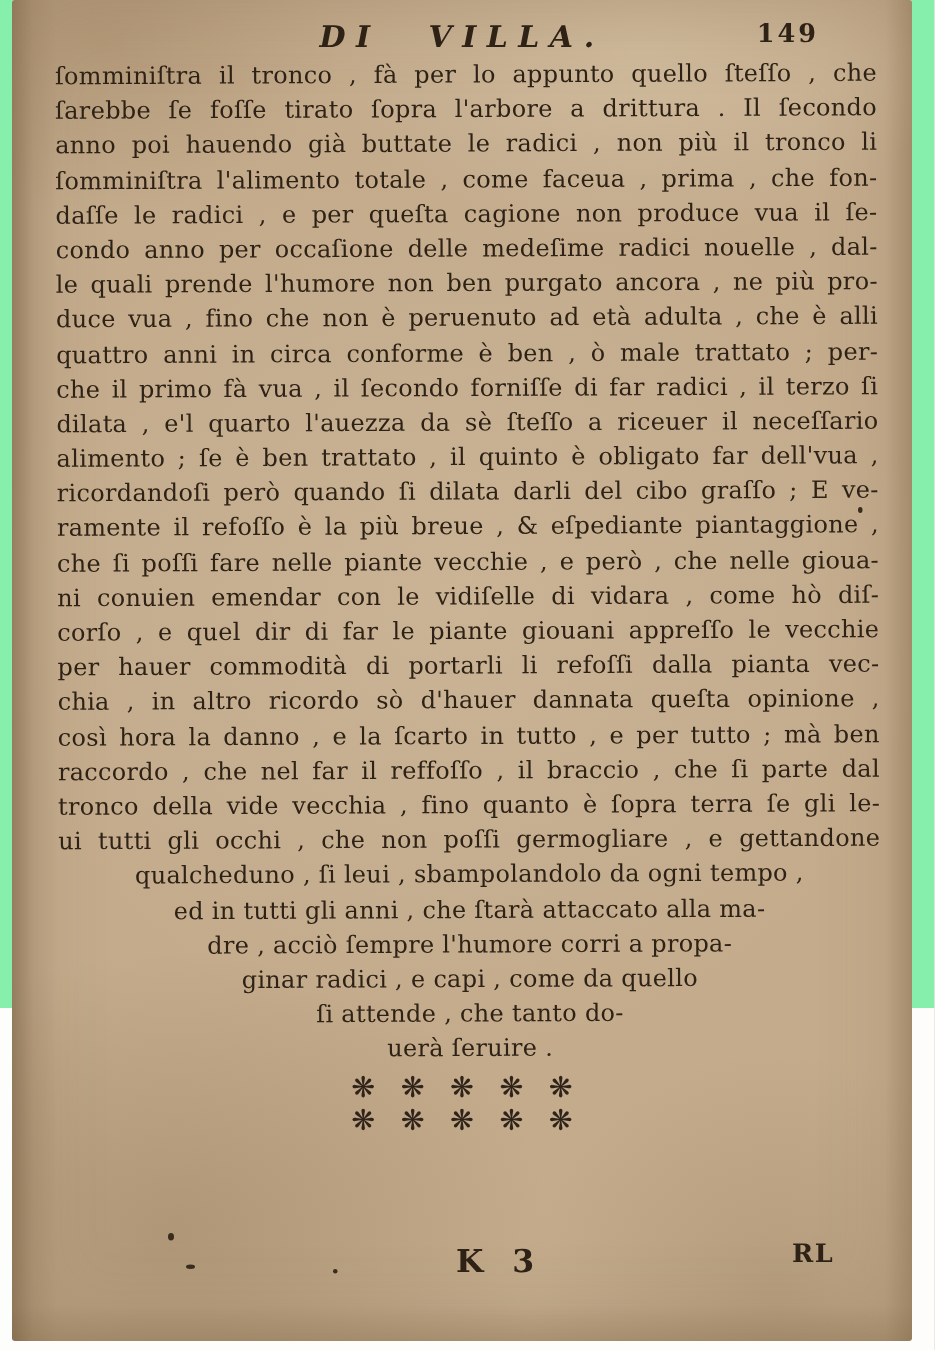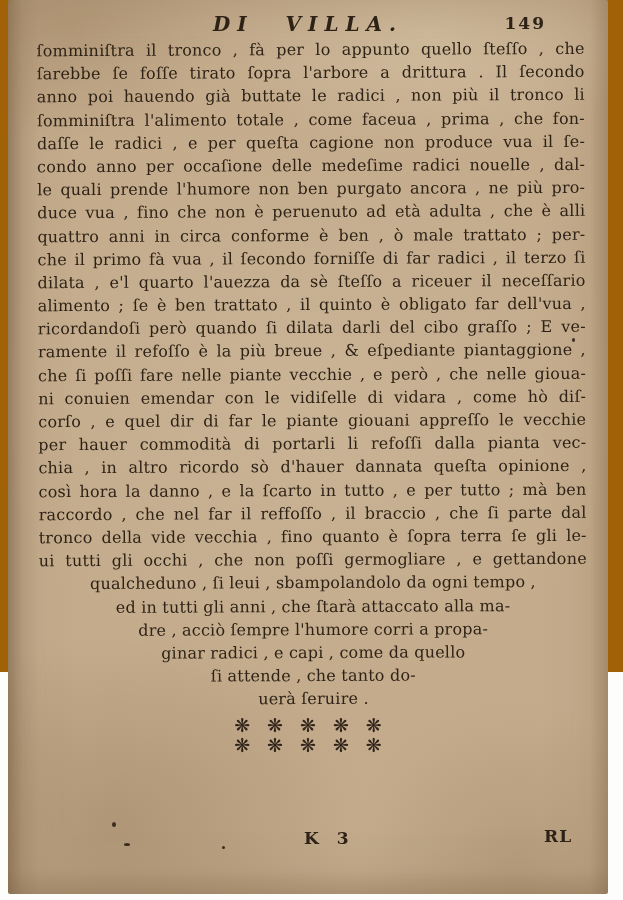--- a/index.html
+++ b/index.html
@@ -5,21 +5,21 @@
   html, body {
     margin: 0; padding: 0;
     width: 623px; height: 900px;
     background: #fdfdfb;
     overflow: hidden;
     font-family: "DejaVu Serif", serif;
   }
   .scan {
     position: relative;
     width: 623px; height: 672px;
-    background: #a16207;
+    background: #86efac;
   }
   .paper {
     position: absolute;
     left: 8px; top: 0;
     width: 600px; height: 894px;
     background:
       radial-gradient(ellipse 60% 30% at 18% 92%, rgba(122, 96, 62, 0.28), rgba(122,96,62,0) 70%),
       radial-gradient(ellipse 40% 25% at 85% 96%, rgba(130,105,70,0.22), rgba(130,105,70,0) 70%),
       radial-gradient(ellipse 50% 20% at 70% 4%, rgba(220,202,172,0.5), rgba(220,202,172,0) 70%),
       radial-gradient(ellipse 35% 18% at 10% 3%, rgba(150,122,86,0.35), rgba(150,122,86,0) 75%),
@@ -96,28 +96,28 @@
   }
   .footer {
     position: absolute;
     left: 0; top: 826px;
     width: 600px; height: 30px;
     color: #2e2216;
   }
   .signature-mark {
     position: absolute;
     left: 296px; top: 2px;
-    font-size: 17px;
+    font-size: 21px;
     font-weight: bold;
     word-spacing: 10px;
     letter-spacing: 1px;
   }
   .catchword {
     position: absolute;
-    left: 536px; top: 0;
+    left: 520px; top: 0;
     font-size: 17px;
     font-weight: bold;
     letter-spacing: 1px;
   }
   .speck {
     position: absolute;
     background: #3a2c1d;
     border-radius: 50%;
   }
   .speck.s1 { left: 104px; top: 822px; width: 4px; height: 5px; }

